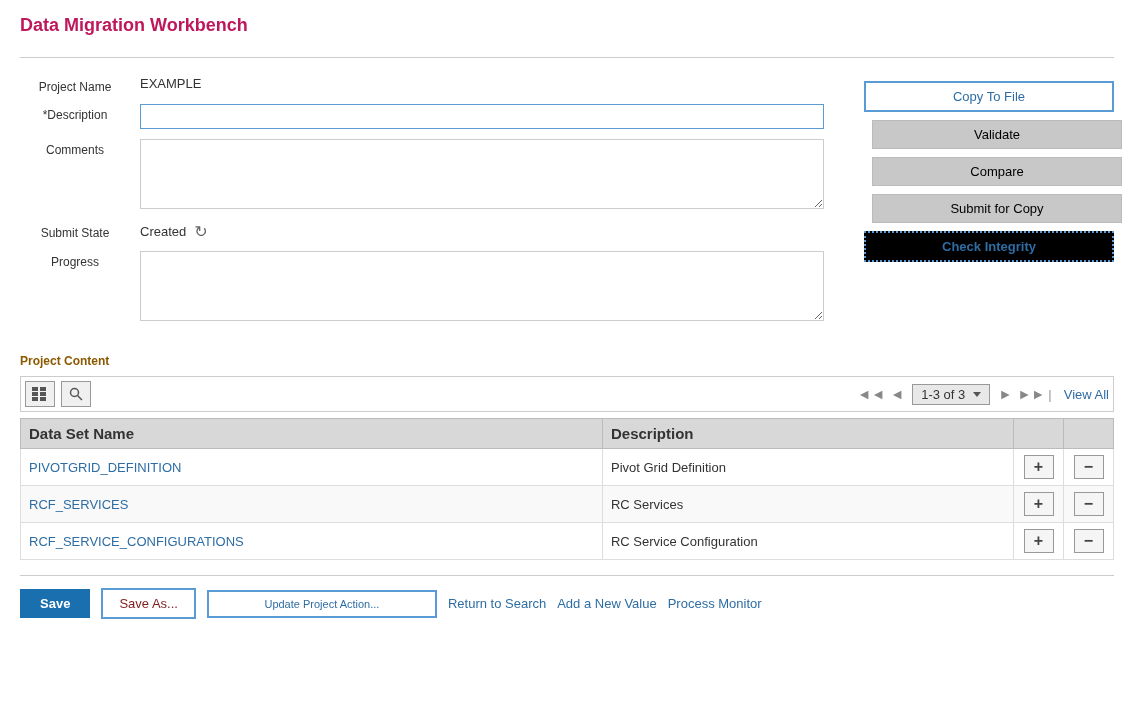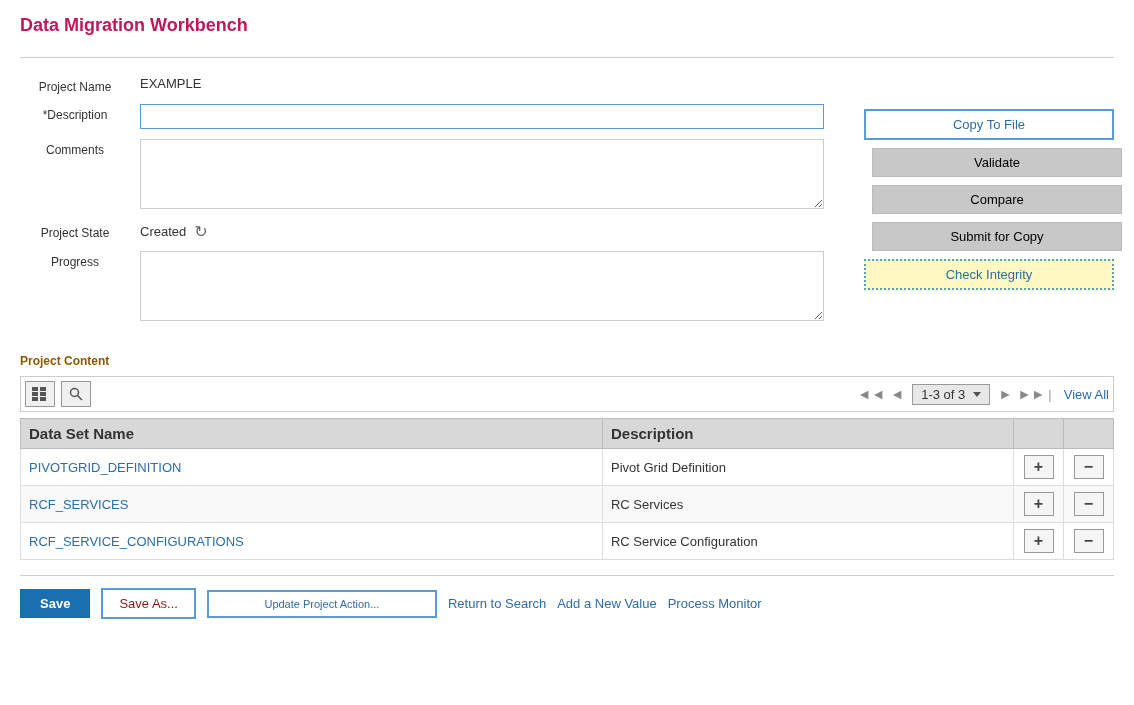--- a/index.html
+++ b/index.html
@@ -49,34 +49,34 @@
       cursor: pointer;
       border: 1px solid #ccc;
       width: 100%;
       text-align: center;
     }
     
     .btn-outline-blue {
       background: #fff;
       border: 2px solid #5b9bd5;
       color: #2e6da4;
-      margin-top: 28px;
     }
     
     .btn-gray {
       background: #c8c8c8;
       border: 1px solid #bbb;
       color: #000000;
       margin-left: 8px;
     }
     
     .btn-outline-blue-check {
-      background: #fef9c3;
+      background: #000000;
       border: 2px dotted #5b9bd5;
       color: #2e6da4;
+      font-weight: bold;
     }
     
     .section-title { font-size: 12px; font-weight: bold; color: #8b5a00; margin-bottom: 8px; }
     
     .table-toolbar { display: flex; align-items: center; gap: 6px; margin-bottom: 6px; border: 1px solid #ccc; padding: 4px; }
     .toolbar-btn { 
       width: 30px; height: 26px; border: 1px solid #999; background: #f0f0f0; 
       cursor: pointer; display: flex; align-items: center; justify-content: center;
       font-size: 14px; color: #555;
     }
@@ -161,21 +161,21 @@
       </div>
 
       <div class="form-row">
         <div class="form-label">Comments</div>
         <div class="form-control">
           <textarea style=""></textarea>
         </div>
       </div>
 
       <div class="form-row">
-        <div class="form-label">Project State</div>
+        <div class="form-label">Submit State</div>
         <div class="form-control">
           <div class="project-state-row">
             <span class="project-state-value">Created</span>
             <span class="refresh-icon">↻</span>
           </div>
         </div>
       </div>
 
       <div class="form-row">
         <div class="form-label">Progress</div>

